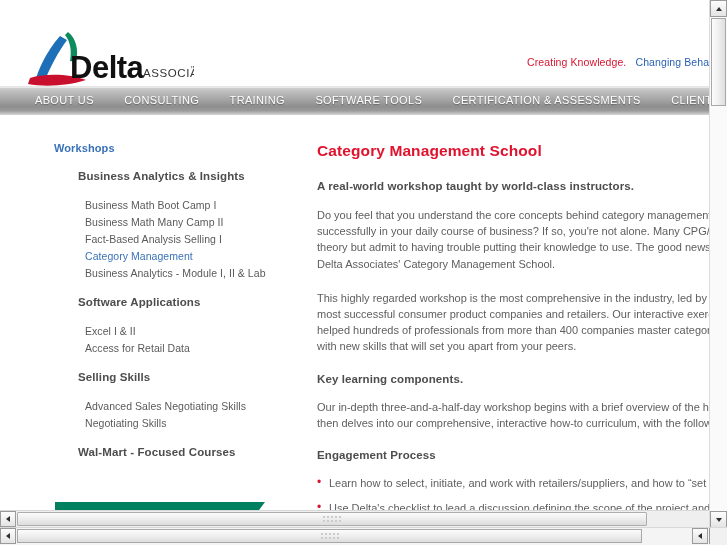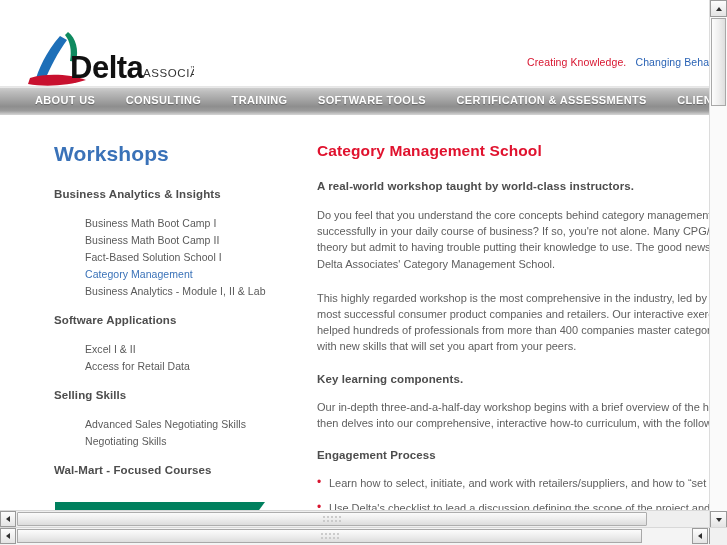--- a/index.html
+++ b/index.html
@@ -74,50 +74,50 @@
     list-style: none;
     margin: 0;
     padding: 0 0 0 22px;
     height: 27px;
   }
   #nav li {
     display: inline-block;
     padding: 0 13px;
     line-height: 27px;
     font-size: 11px;
-    font-weight: bold;
+    font-weight: normal;
     letter-spacing: .35px;
     color: #ffffff;
     text-shadow: 0 1px 1px rgba(0,0,0,.35);
     cursor: pointer;
   }
 
   
   #content {
     position: relative;
     height: 415px;
   }
 
   
   #sidebar {
     position: absolute;
     left: 0; top: 0;
     width: 300px;
     padding-top: 27px;
   }
   #sidebar h2 {
-    margin: 0 0 22px 54px;
-    font-size: 21px;
+    margin: 0 0 16px 54px;
+    font-size: 11px;
     color: #3a72b8;
     font-weight: bold;
     letter-spacing: .1px;
   }
   .nav-group { margin: 0 0 14px 0; }
   .group-title {
-    margin: 0 0 7px 54px;
+    margin: 0 0 7px 78px;
     font-size: 11.5px;
     font-weight: bold;
     color: #4d4d4d;
     letter-spacing: .1px;
   }
   .group-links { list-style: none; margin: 17px; padding: 0; }
   .group-links li {
     margin: 0 0 5px 68px;
     font-size: 10.5px;
     color: #5a5a5a;
@@ -333,22 +333,22 @@
 
     <div id="content">
 
       <div id="sidebar">
         <h2>Workshops</h2>
 
         <div class="nav-group">
           <div class="group-title">Business Analytics &amp; Insights</div>
           <ul class="group-links">
             <li>Business Math Boot Camp I</li>
-            <li>Business Math Boot Camp II</li>
-            <li>Fact-Based Solution School I</li>
+            <li>Business Math Many Camp II</li>
+            <li>Fact-Based Analysis Selling I</li>
             <li class="active">Category Management</li>
             <li>Business Analytics - Module I, II &amp; Lab</li>
           </ul>
         </div>
 
         <div class="nav-group">
           <div class="group-title">Software Applications</div>
           <ul class="group-links">
             <li>Excel I &amp; II</li>
             <li>Access for Retail Data</li>

